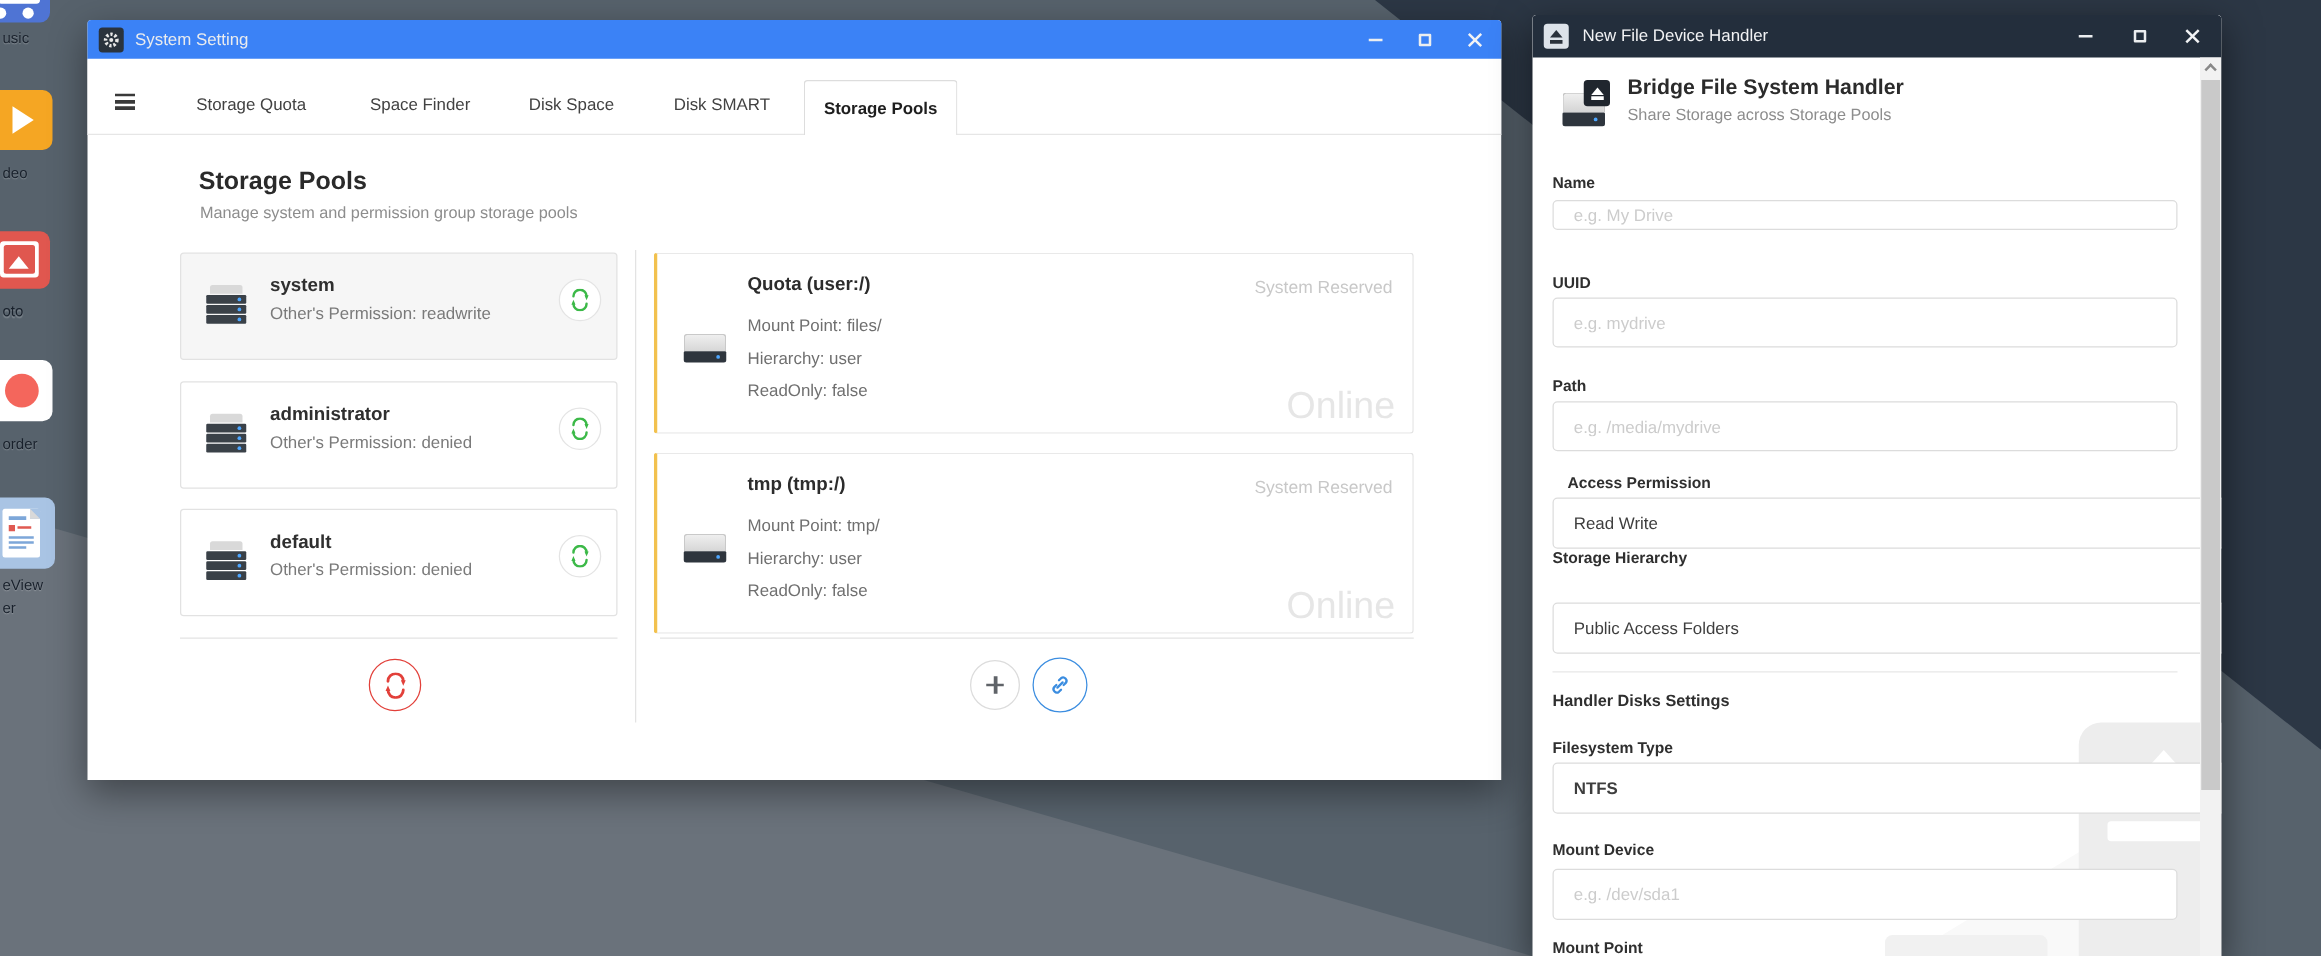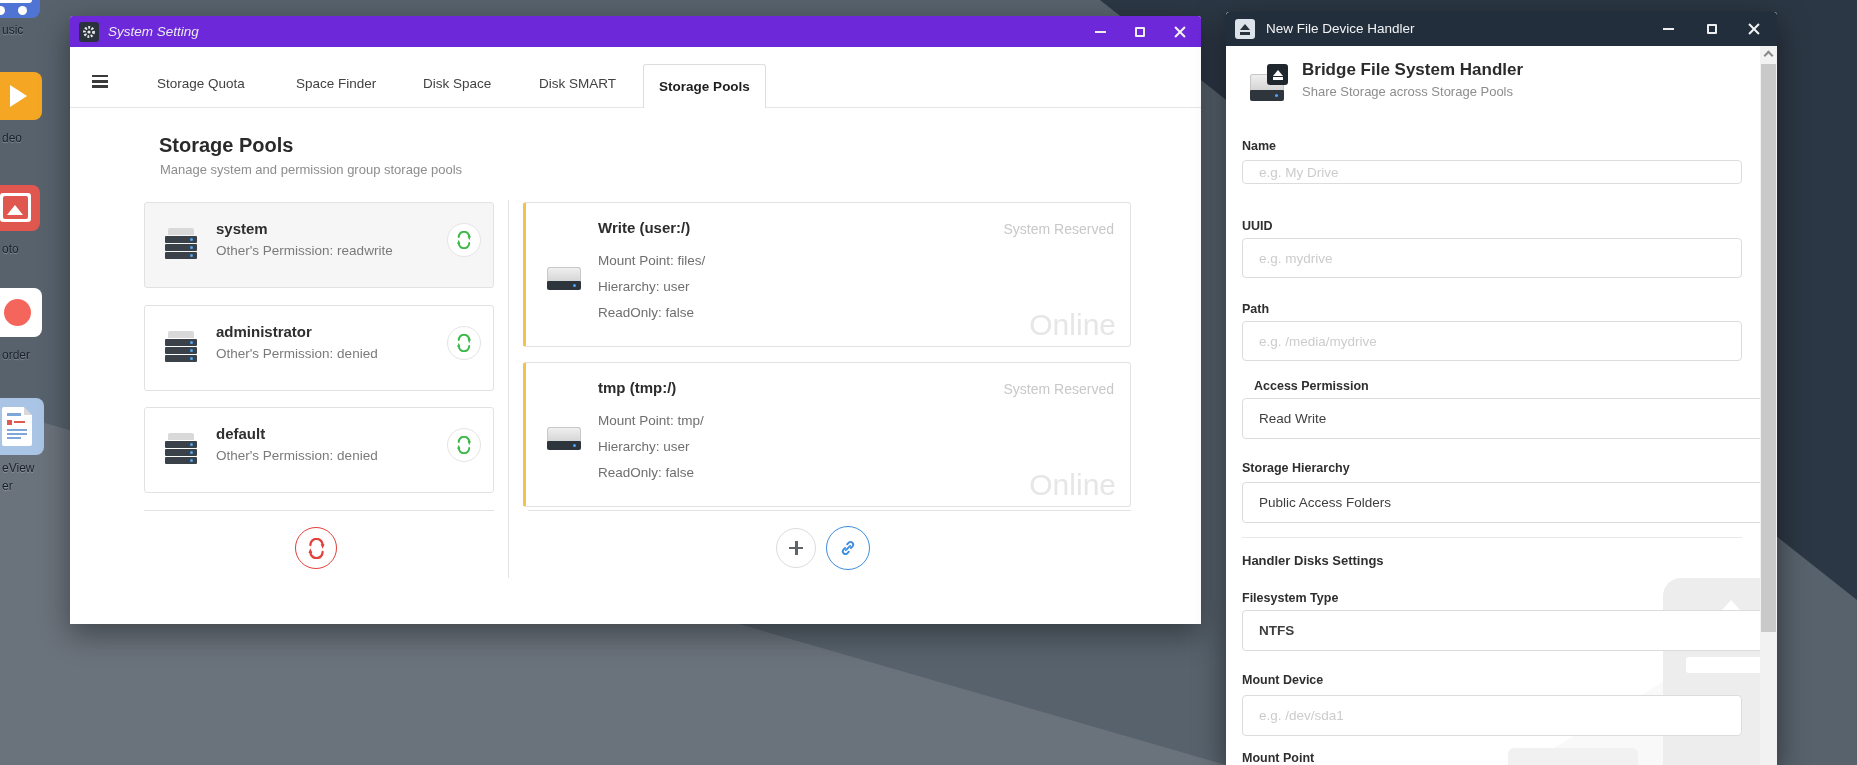--- a/index.html
+++ b/index.html
@@ -23,21 +23,21 @@
              display:flex; align-items:center; justify-content:center; }
   .ctl { position:absolute; top:0; width:28px; height:32px; display:flex; align-items:center; justify-content:center; cursor:default; }
   .ctl-min-bar { width:11px; height:2px; background:#eceef0; }
   .ctl-max-box { width:10px; height:10px; border:2px solid #eceef0; border-radius:1px; }
   .ctl-close-x { position:relative; width:14px; height:14px; }
   .ctl-close-x::before,.ctl-close-x::after { content:""; position:absolute; left:6px; top:0; width:2px; height:14px; background:#f2f3f5; }
   .ctl-close-x::before { transform:rotate(45deg); } .ctl-close-x::after { transform:rotate(-45deg); }
 
   
   #win-settings { left:70px; top:16px; width:1131px; height:608px; }
-  #win-settings .titlebar { background:#6d28d9;font-style:italic; }
+  #win-settings .titlebar { background:#3b82f6; }
   .tabbar { position:absolute; left:0; right:0; top:31px; height:61px; background:#fff; border-bottom:1px solid #e6e6e6; }
   .hamburger { position:absolute; left:22px; top:28px; width:18px; height:14px; cursor:pointer; }
   .hamburger i { display:block; width:16px; height:2.4px; background:#3a3a3a; margin-bottom:2.8px; }
   .tab { position:absolute; top:28px; height:18px; line-height:18px; font-size:13.5px; color:#424242; white-space:nowrap; cursor:pointer; }
   .tab-active { position:absolute; top:17px; bottom:-1px; background:#fff; border:1px solid #ddd; border-bottom:none;
                 border-radius:3px 3px 0 0; display:flex; align-items:center; justify-content:center;
                 font-size:13.5px; font-weight:bold; color:#1e1e1e; z-index:2; cursor:pointer; }
 
   .page-h1 { position:absolute; left:89px; top:118px; font-size:20px; font-weight:bold; color:#2a2a2a; }
   .page-sub { position:absolute; left:90px; top:146px; font-size:13px; color:#8d8d8d; }
@@ -266,21 +266,21 @@
     </svg>
   </div>
 
   <div class="v-divider"></div>
 
   <div class="vol-card" style="top:186px;">
     <div class="dsk">
         <div class="top"></div>
         <div class="bot"></div>
       </div>
-    <div class="vol-title">Write (user:/)</div>
+    <div class="vol-title">Quota (user:/)</div>
     <div class="vol-badge">System Reserved</div>
     <div class="vol-line" style="top:50px;">Mount Point: files/</div>
     <div class="vol-line" style="top:76px;">Hierarchy: user</div>
     <div class="vol-line" style="top:102px;">ReadOnly: false</div>
     <div class="vol-online">Online</div>
   </div>
   <div class="vol-card" style="top:346px;">
     <div class="dsk">
         <div class="top"></div>
         <div class="bot"></div>
@@ -333,21 +333,21 @@
 
   <div class="fld-label" style="top:290px;">Path</div>
   <input class="fld-input" style="top: 309px; height: 40px;" placeholder="e.g. /media/mydrive">
 
   <div class="fld-label" style="top:367px;margin-left:12px;">Access Permission</div>
   <div class="fld-select" style="top:386px;">
     <span>Read Write</span>
     <i class="caret"></i>
   </div>
 
-  <div class="fld-label" style="top:449px;">Storage Hierarchy</div>
+  <div class="fld-label" style="top:427px;">Storage Hierarchy</div>
   <div class="fld-select" style="top:470px;">
     <span>Public Access Folders</span>
     <i class="caret"></i>
   </div>
 
   <div class="hr" style="top:525px;"></div>
   <div class="section-label" style="top:541px;">Handler Disks Settings</div>
 
   <div class="fld-label" style="top:579px;">Filesystem Type</div>
   <div class="fld-select" style="top:598px;font-weight:bold;">

